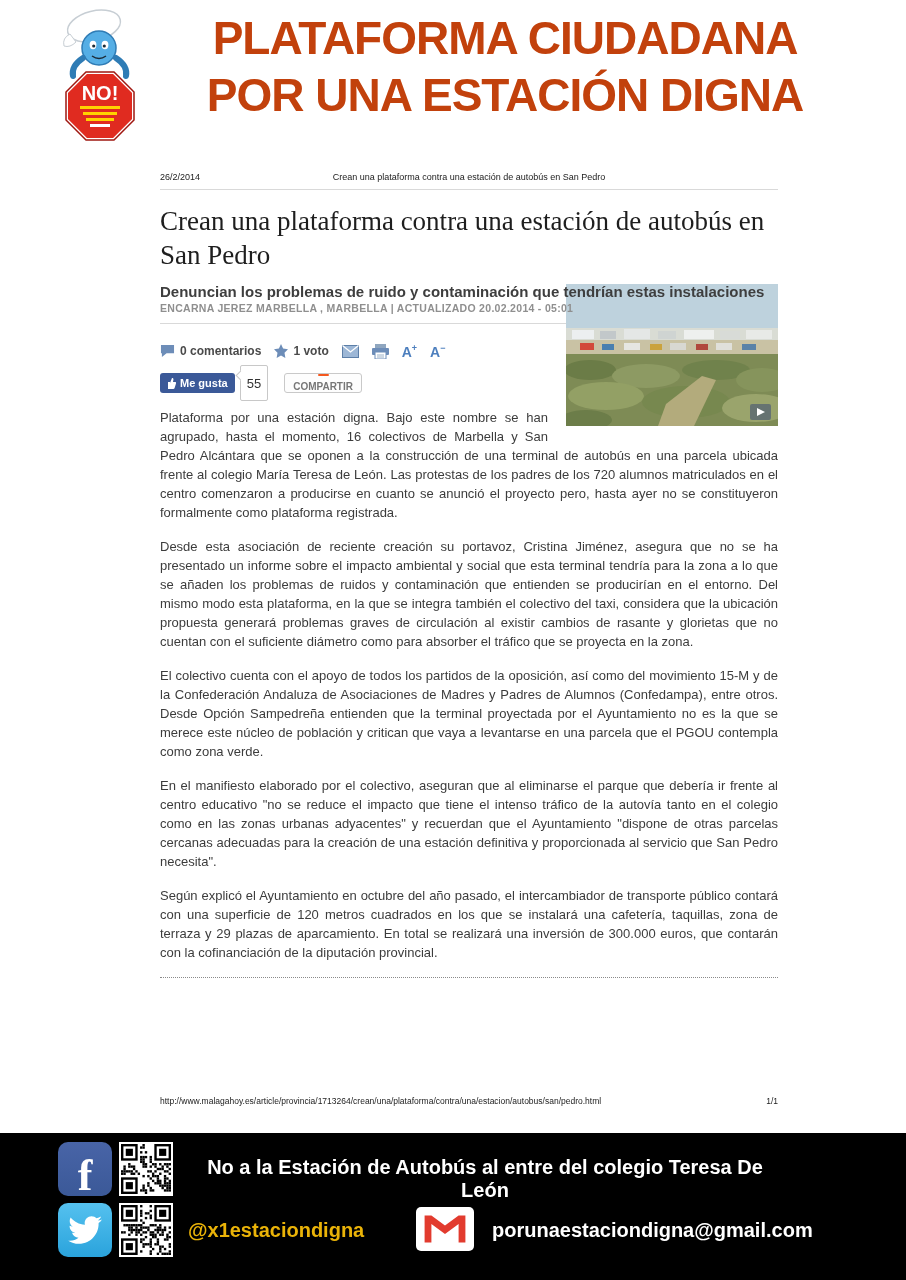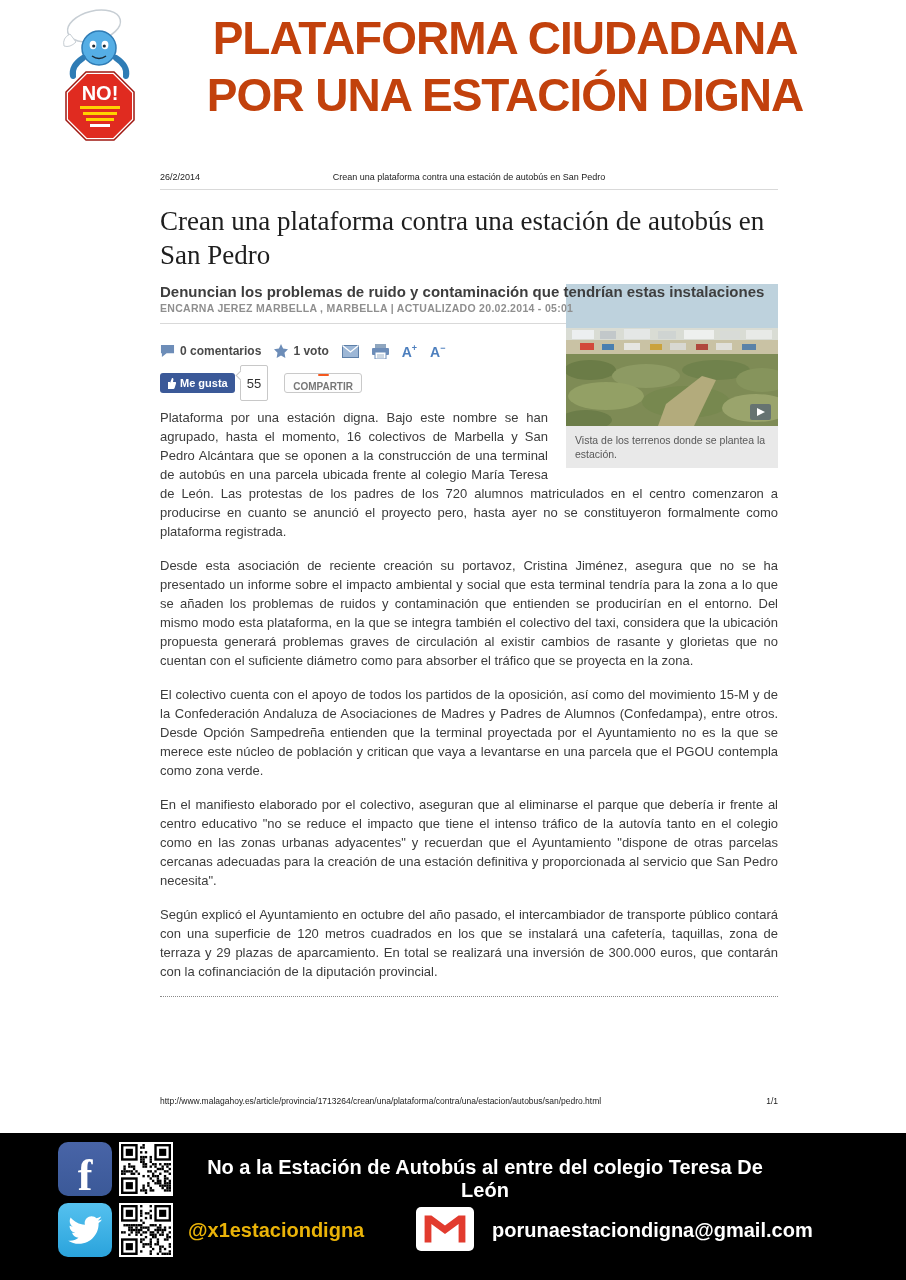--- a/index.html
+++ b/index.html
@@ -161,21 +161,20 @@
         <ellipse cx="150" cy="86" rx="34" ry="10" fill="#70824c"></ellipse>
         <ellipse cx="196" cy="96" rx="26" ry="12" fill="#86945c"></ellipse>
         <ellipse cx="40" cy="112" rx="38" ry="14" fill="#93a065"></ellipse>
         <ellipse cx="120" cy="118" rx="44" ry="16" fill="#77884f"></ellipse>
         <ellipse cx="190" cy="124" rx="34" ry="14" fill="#9aa46c"></ellipse>
         <polygon points="92,142 128,142 150,96 136,92 100,120" fill="#b3ab7c"></polygon>
         <ellipse cx="20" cy="136" rx="26" ry="10" fill="#6c7d49"></ellipse>
         <rect x="184" y="120" width="21" height="16" rx="2" fill="#5d6b72" opacity="0.85"></rect>
         <polygon points="191,124 191,132 199,128" fill="#ffffff"></polygon>
       </svg>
-      <figcaption>Vista de los terrenos donde se plantea la estación.</figcaption>
     </figure>
 
     <div class="social-row">
       <div class="social-item">
         <svg width="15" height="14" viewBox="0 0 16 15">
           <path d="M1 1h14v9H7l-5 4v-4H1z" fill="#6d8db8"></path>
         </svg>
         <span>0 comentarios</span>
       </div>
       <div class="social-item">

